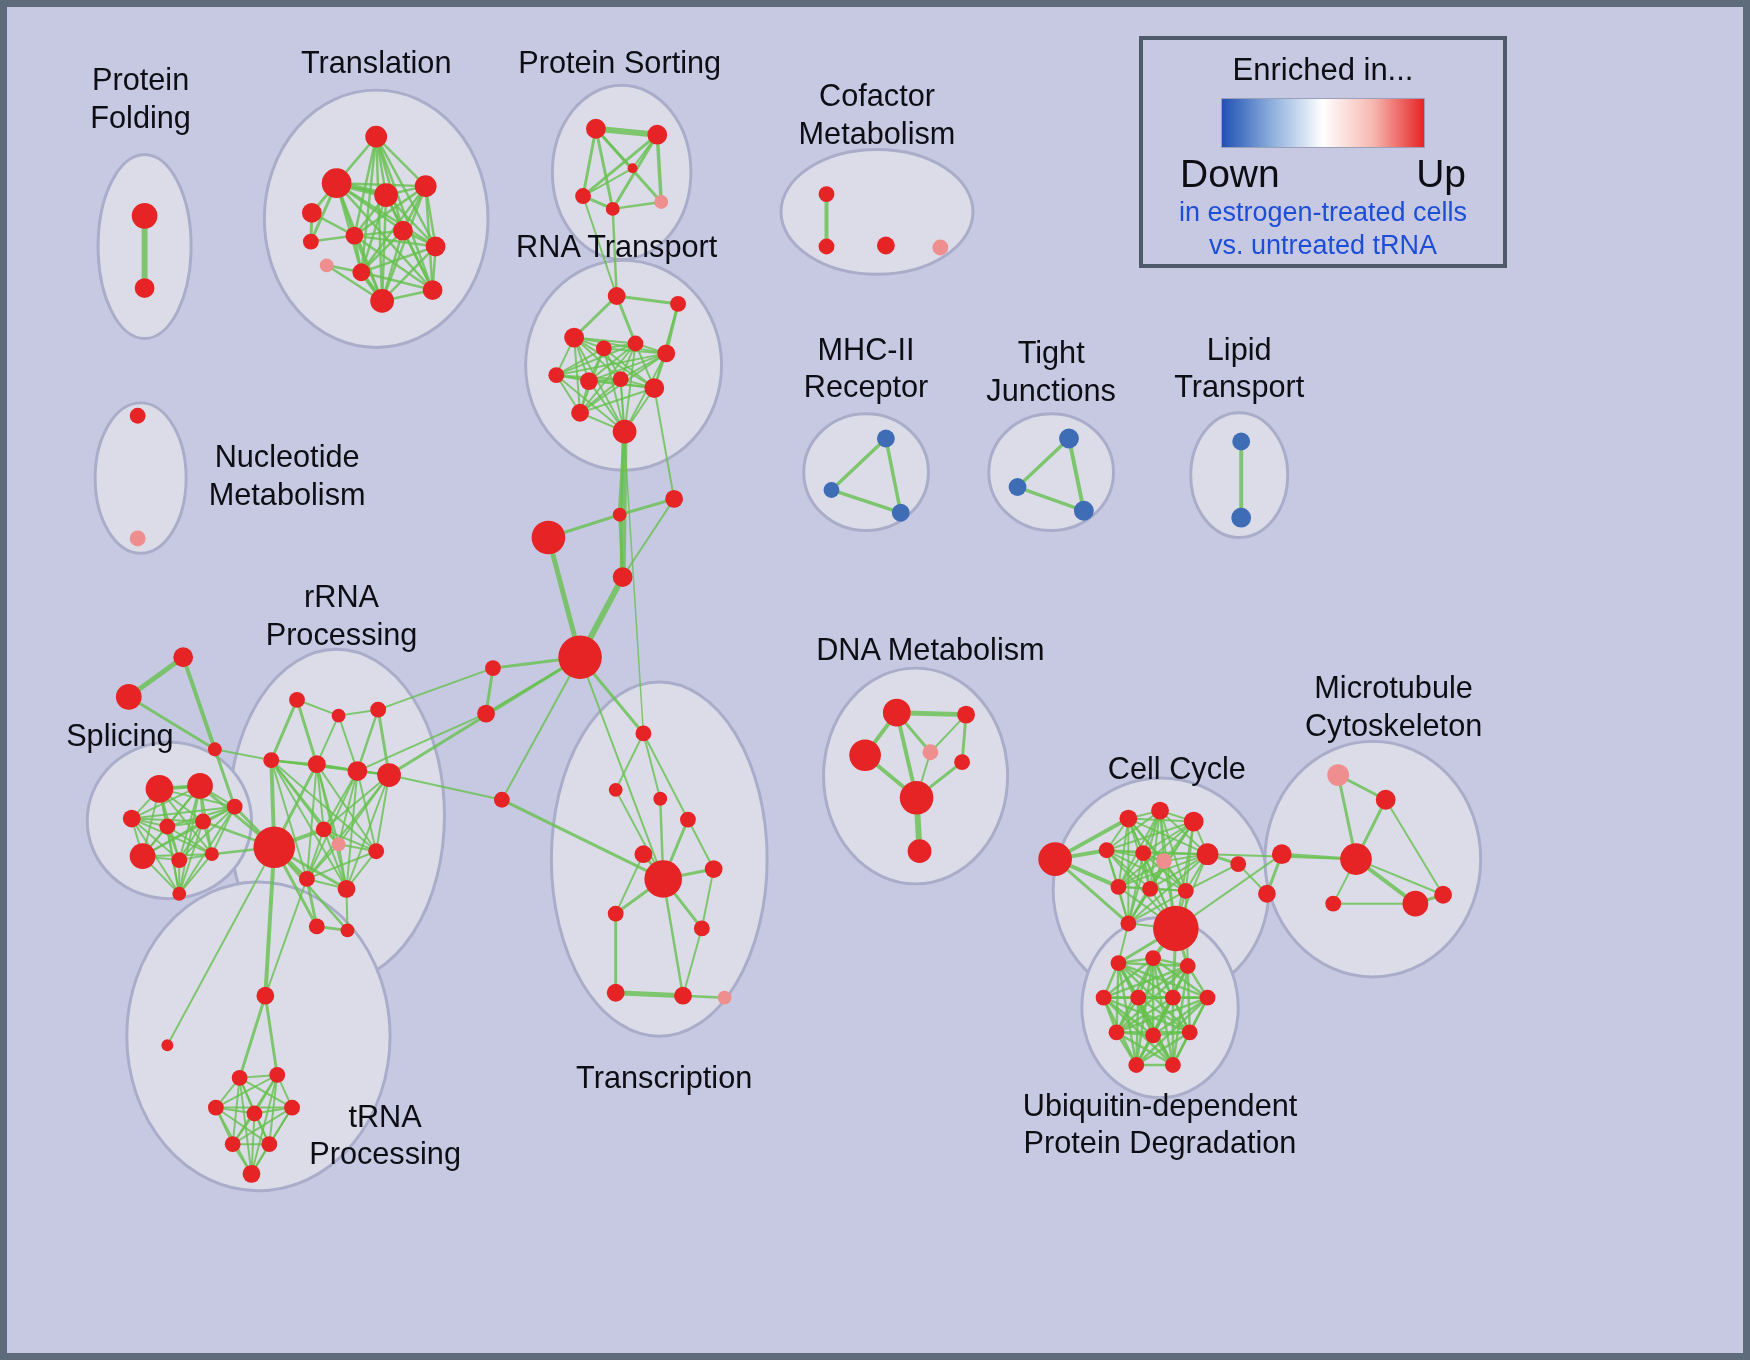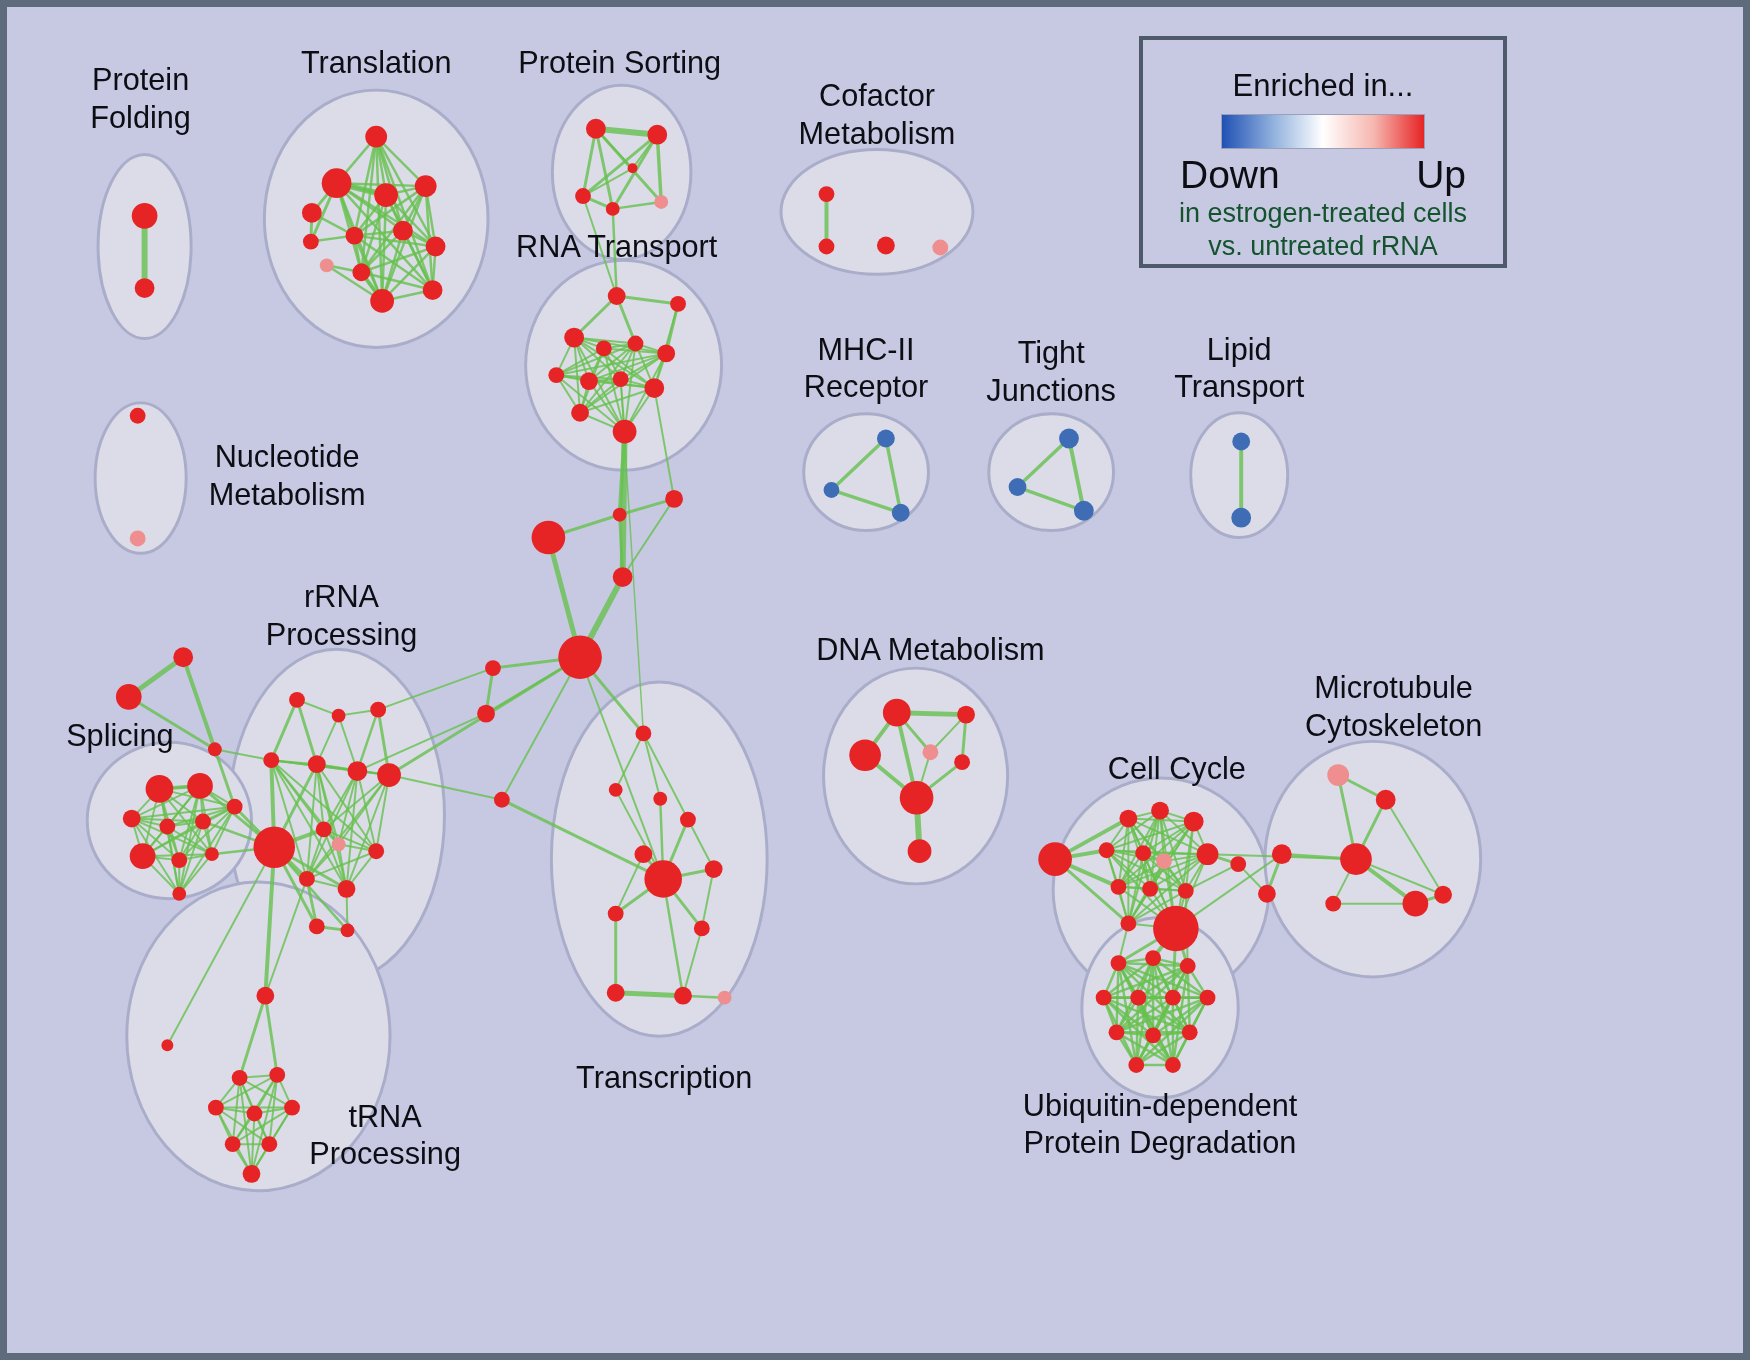--- a/index.html
+++ b/index.html
@@ -22,39 +22,39 @@
     text-anchor:middle;
   }
   .legend{
     position:absolute;
     left:1132px;top:29px;
     width:368px;height:232px;
     border:4px solid #4e5a69;
     box-sizing:border-box;
     background:#c7c9e2;
     display:flex;flex-direction:column;align-items:center;
-    padding-top:28px;
+    padding-top:12px;
     z-index:5;
   }
   .legend-title{
     font-size:31px;color:#0d0d14;line-height:1.15;
   }
   .legend-gradient{
     margin-top:10px;
     width:202px;height:48px;
     border:1px solid #9aa0b8;
   }
   .legend-ends{
     width:286px;
     display:flex;justify-content:space-between;
     font-size:39px;color:#0d0d14;
     margin-top:4px;
   }
   .legend-caption{
-    font-size:27px;color:#14532d;line-height:1.25;
+    font-size:27px;color:#1d4ed8;line-height:1.25;
   }
 </style>
 </head>
 <body>
 
 <div class="figure">
 
   <svg id="network" viewBox="0 0 1750 1360">
       <ellipse cx="137" cy="242" rx="47" ry="93" fill="#dbdce8" stroke="#a9adc9" stroke-width="3"></ellipse>
       <ellipse cx="371" cy="214" rx="113" ry="130" fill="#dbdce8" stroke="#a9adc9" stroke-width="3"></ellipse>
@@ -725,16 +725,16 @@
     </svg>
 
   <div class="legend">
     <div class="legend-title">Enriched in...</div>
     <div class="legend-gradient" style="background: linear-gradient(to right, rgb(32, 80, 180), rgb(143, 176, 221), rgb(255, 255, 255), rgb(246, 183, 176), rgb(230, 36, 37));"></div>
     <div class="legend-ends">
       <span>Down</span>
       <span>Up</span>
     </div>
     <div class="legend-caption">in estrogen-treated cells</div>
-    <div class="legend-caption">vs. untreated rRNA</div>
+    <div class="legend-caption">vs. untreated tRNA</div>
   </div>
 
 </div>
 
 </body></html>

